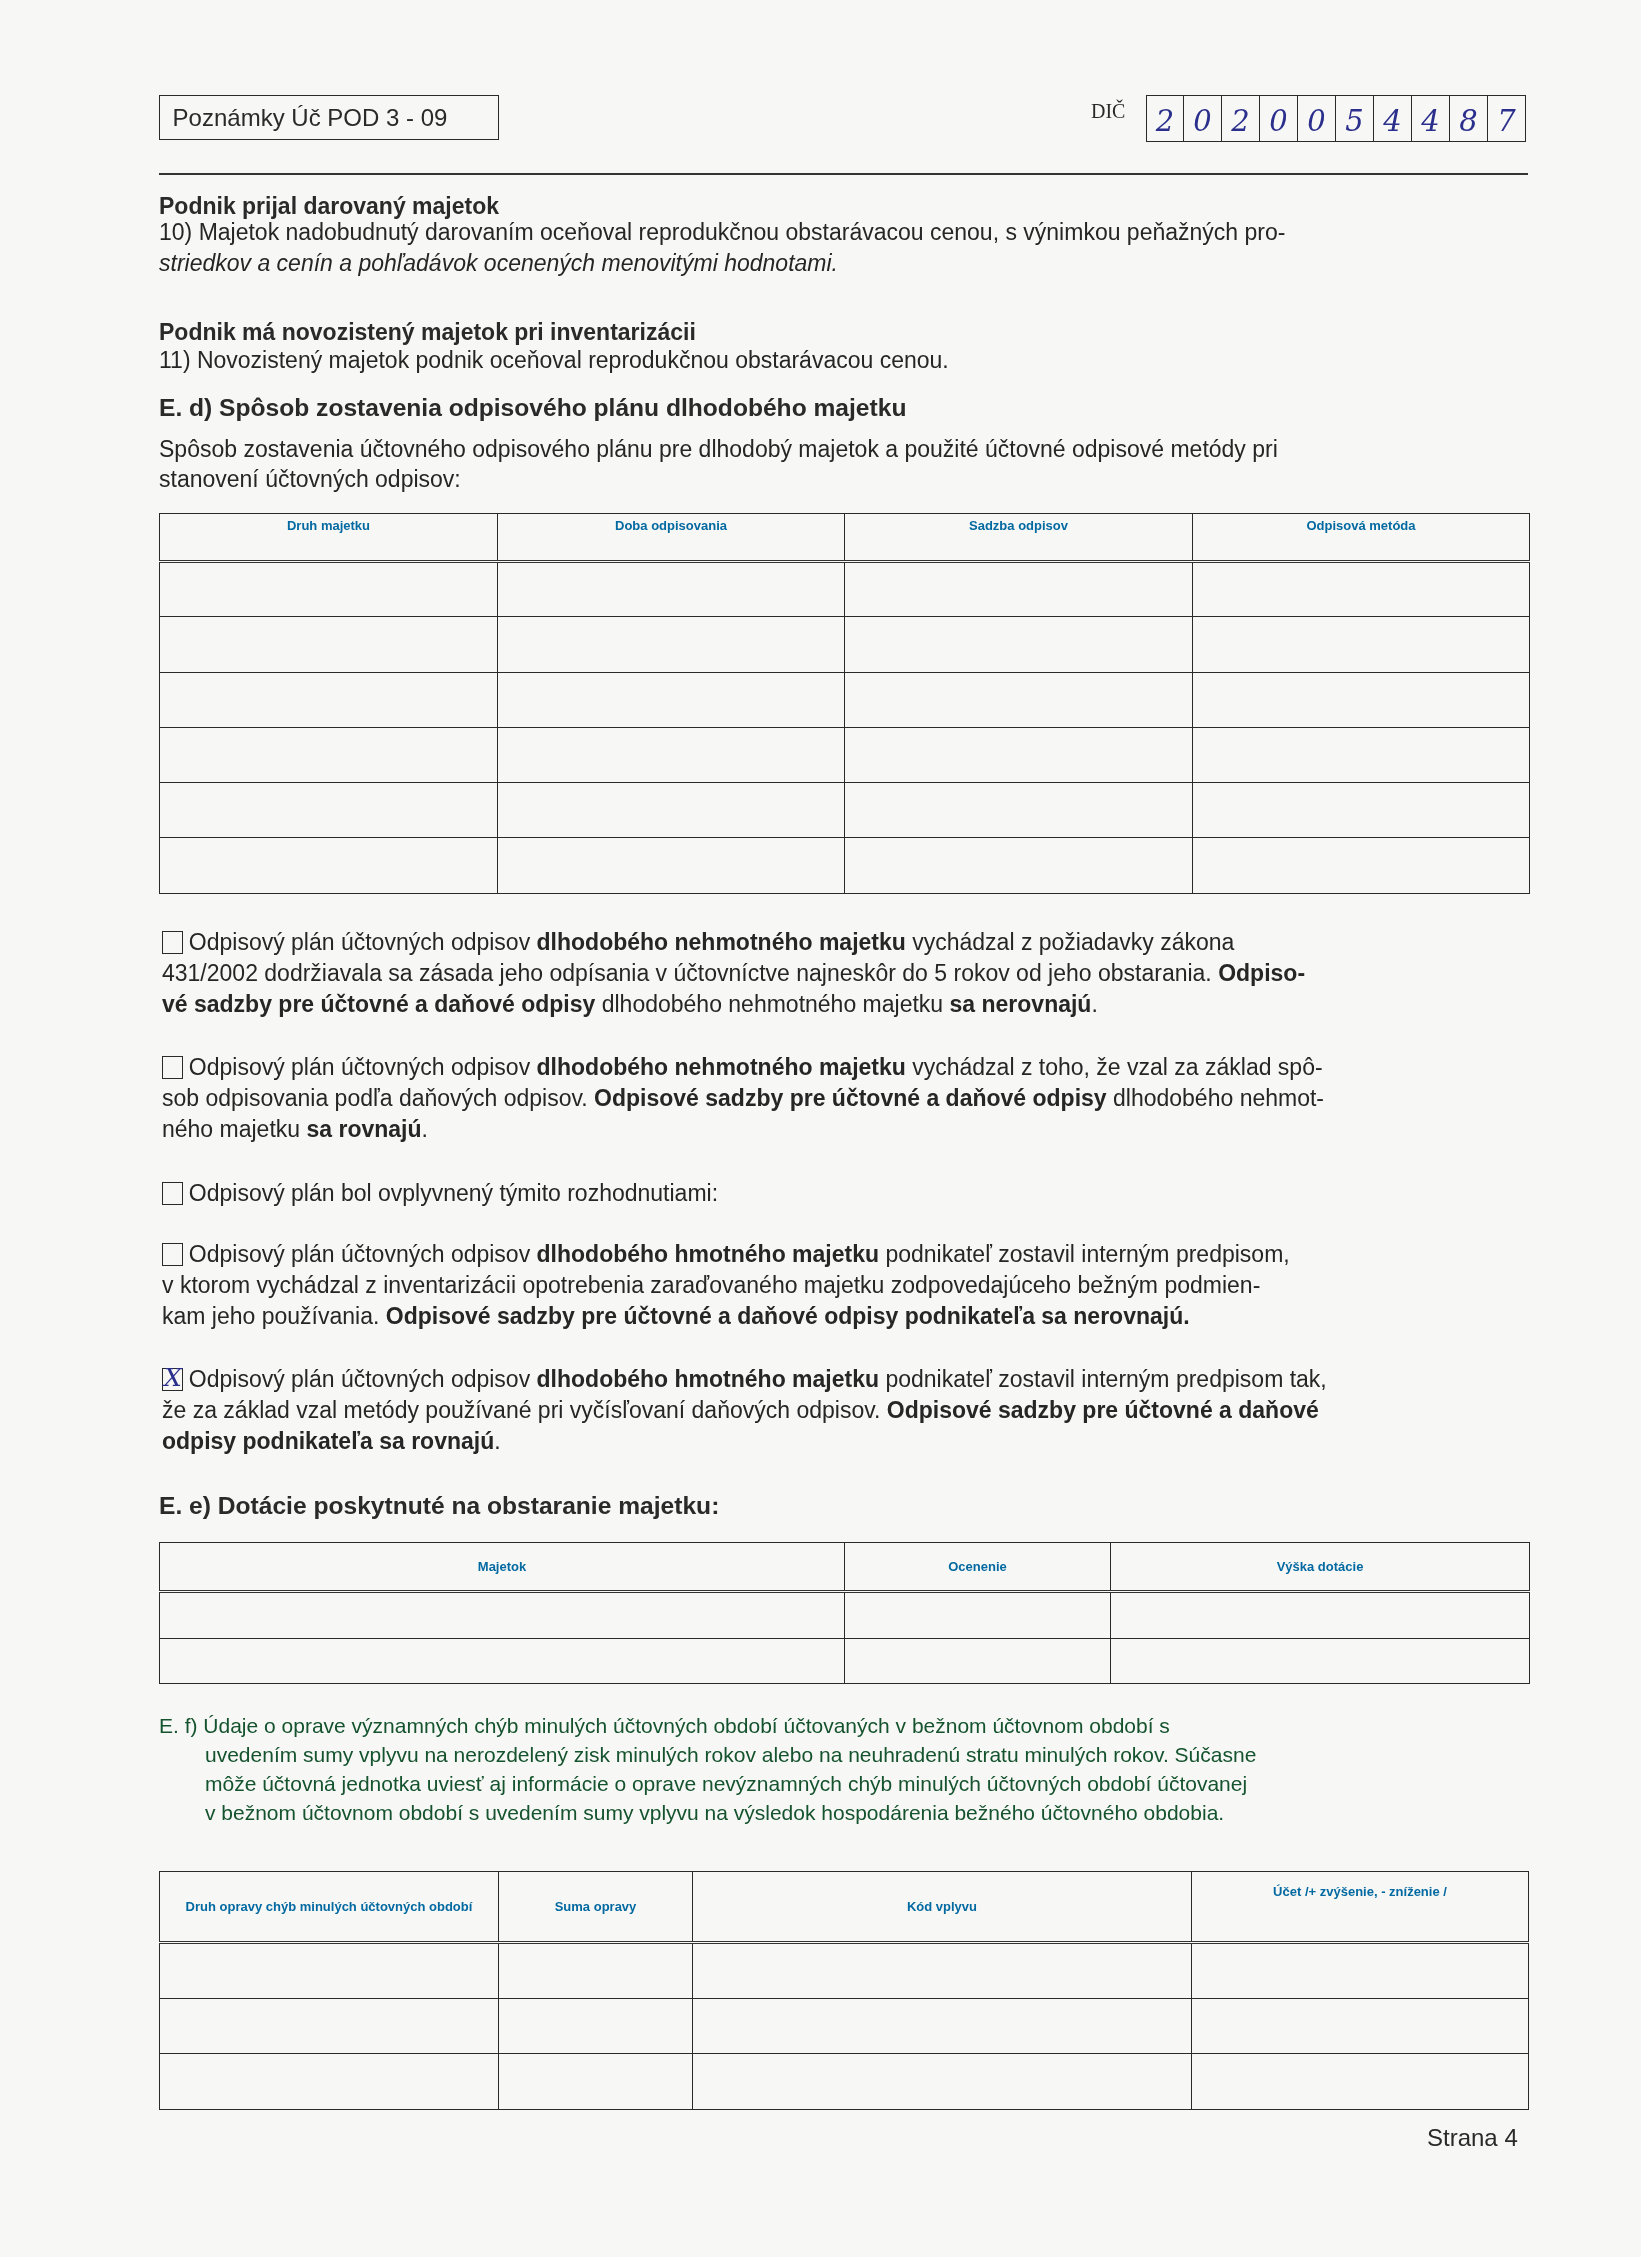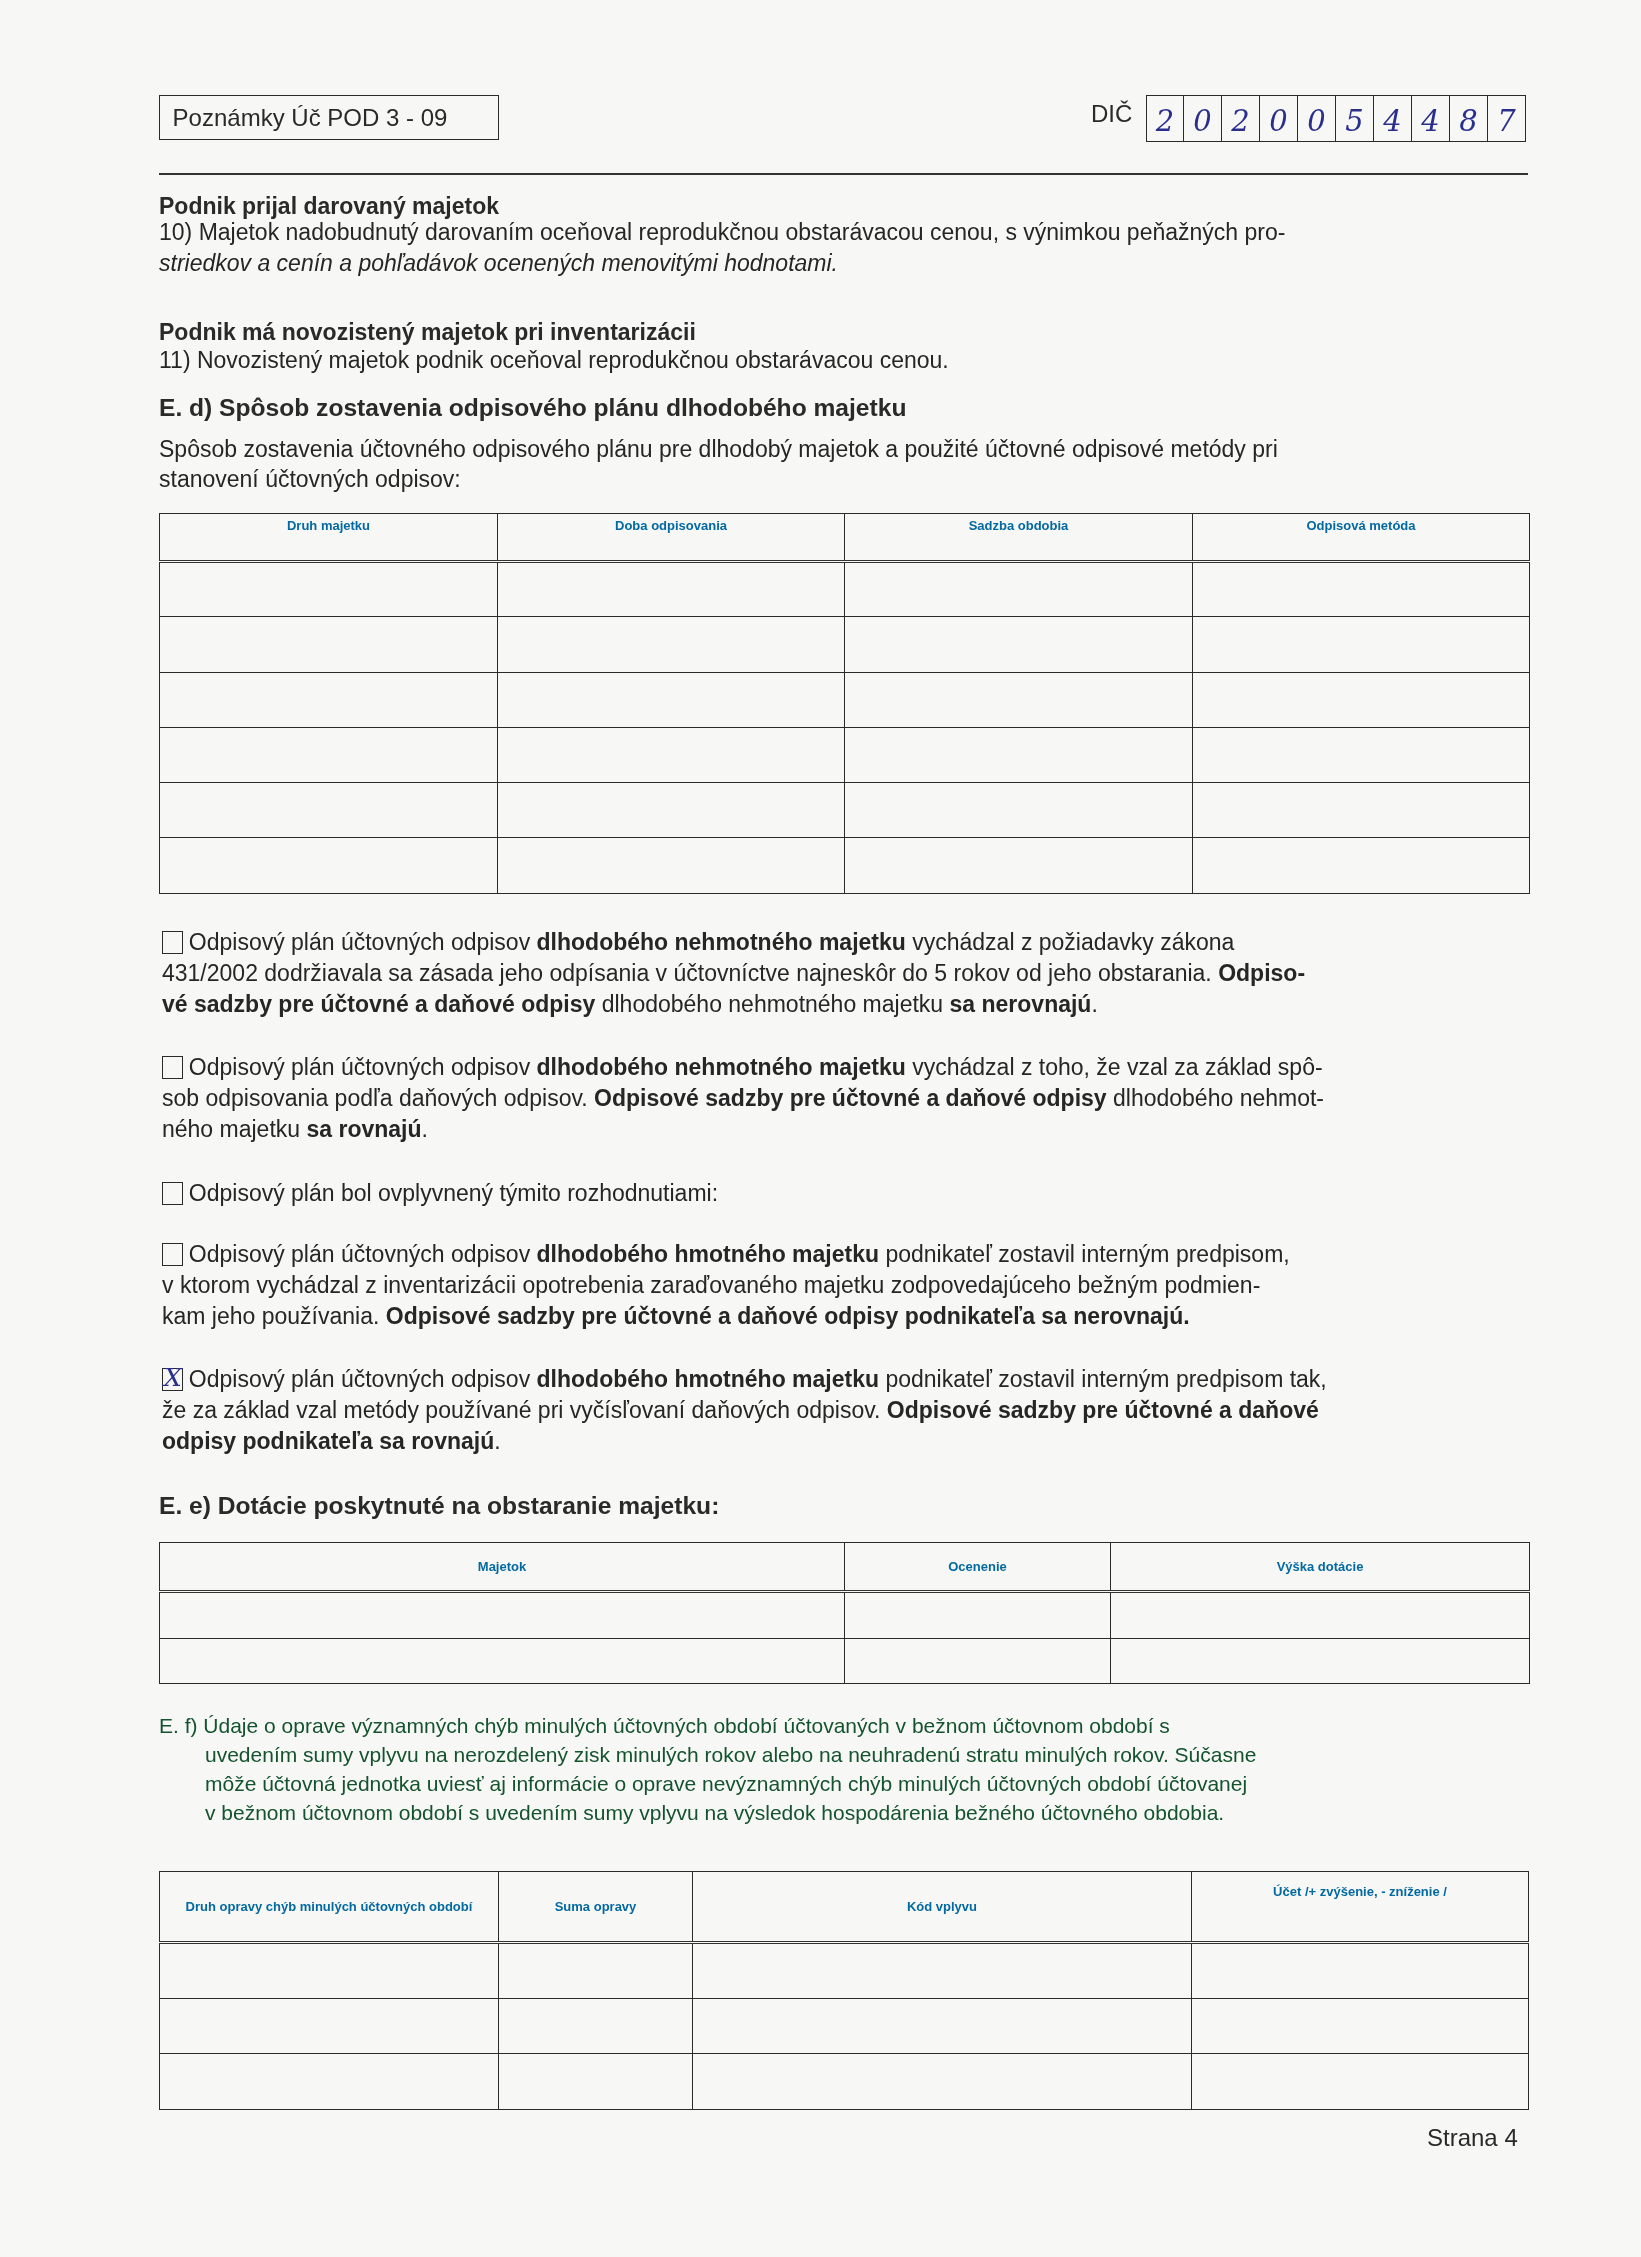--- a/index.html
+++ b/index.html
@@ -7,21 +7,21 @@
     width:1641px; height:2257px; position:relative; overflow:hidden;
     background:#f7f7f6; color:#1e1e1e;
     font-family:"Liberation Sans", "DejaVu Sans", sans-serif;
   }
   .abs { position:absolute; }
   .title-box {
     left:159px; top:95px; width:340px; height:45px;
     border:1.4px solid #2a2a2a; box-sizing:border-box;
     font-size:24px; line-height:43px; padding-left:12.6px; color:#2a2a2a;
   }
-  .dic-label { left:1091px; top:100px; font-size:24px; color:#2a2a2a; }
+  .dic-label { left:1091px; top:100px; font-size:20px; color:#2a2a2a;font-family:Liberation Serif, serif; }
   .dic-boxes { left:1146px; top:95px; height:47px; display:flex; }
   .dic-cell {
     width:38px; height:47px; box-sizing:border-box;
     border:1.3px solid #2a2a2a; border-left:none;
     font-family:"DejaVu Serif", serif; font-style:italic;
     color:#2b2f8c; font-size:29px; text-align:center; line-height:50px;
   }
   .dic-cell:first-child { border-left:1.3px solid #2a2a2a; }
   .hrule { left:159px; top:173px; width:1369px; height:1.9px; background:#333; }
 
@@ -82,21 +82,21 @@
   <colgroup>
       <col style="width:338px">
       <col style="width:347px">
       <col style="width:348px">
       <col style="width:337px">
     </colgroup>
   <thead>
     <tr style="height:48px;">
       <th style="vertical-align:top;padding-top:3.9px;">Druh majetku</th>
       <th style="vertical-align:top;padding-top:3.9px;">Doba odpisovania</th>
-      <th style="vertical-align:top;padding-top:3.9px;">Sadzba obdobia</th>
+      <th style="vertical-align:top;padding-top:3.9px;">Sadzba odpisov</th>
       <th style="vertical-align:top;padding-top:3.9px;">Odpisová metóda</th>
     </tr>
   </thead>
   <tbody>
     <tr style="height:55px;">
         <td></td>
         <td></td>
         <td></td>
         <td></td>
       </tr>

